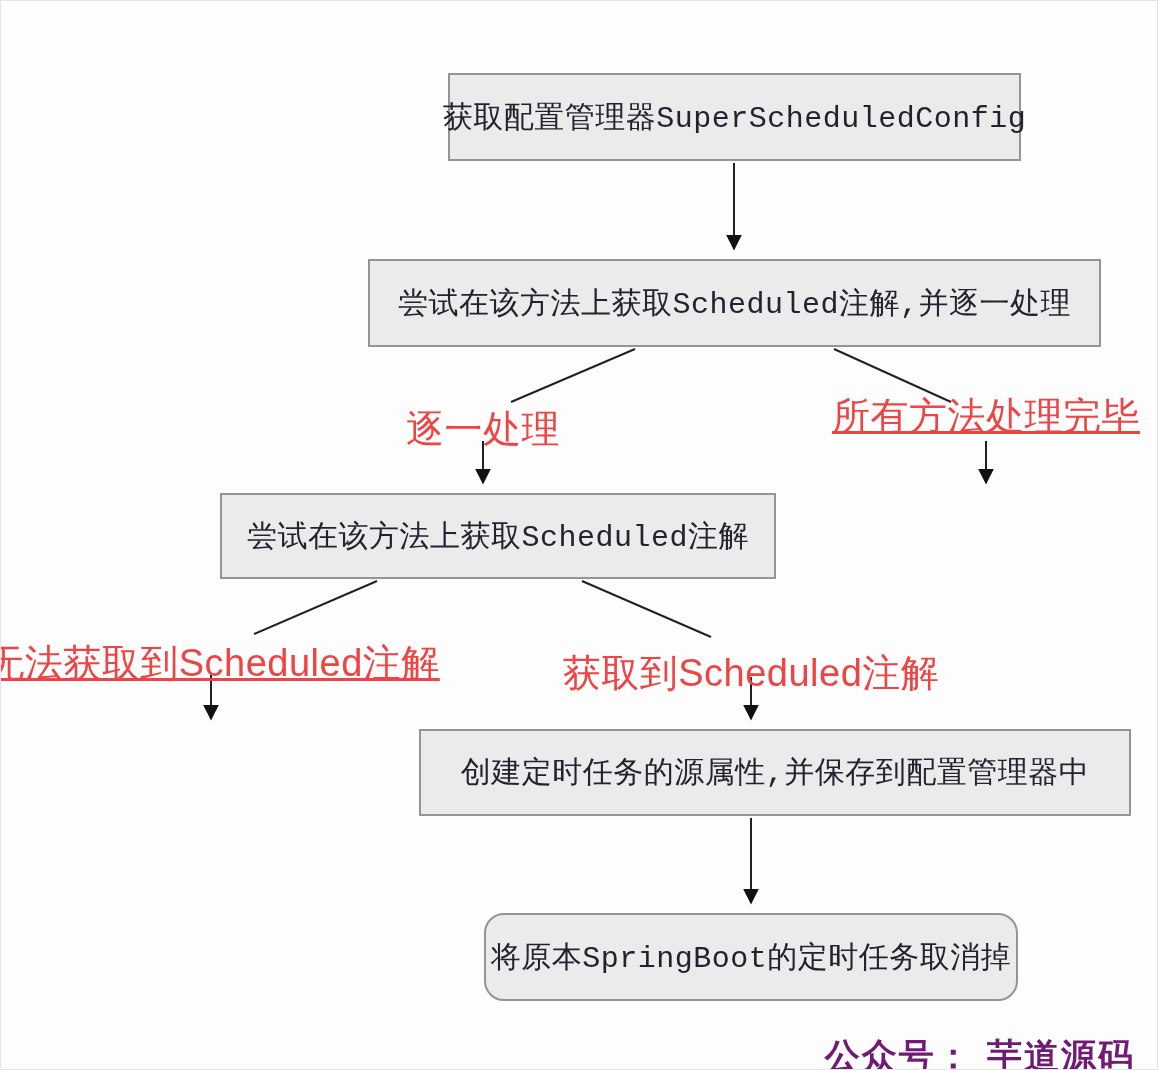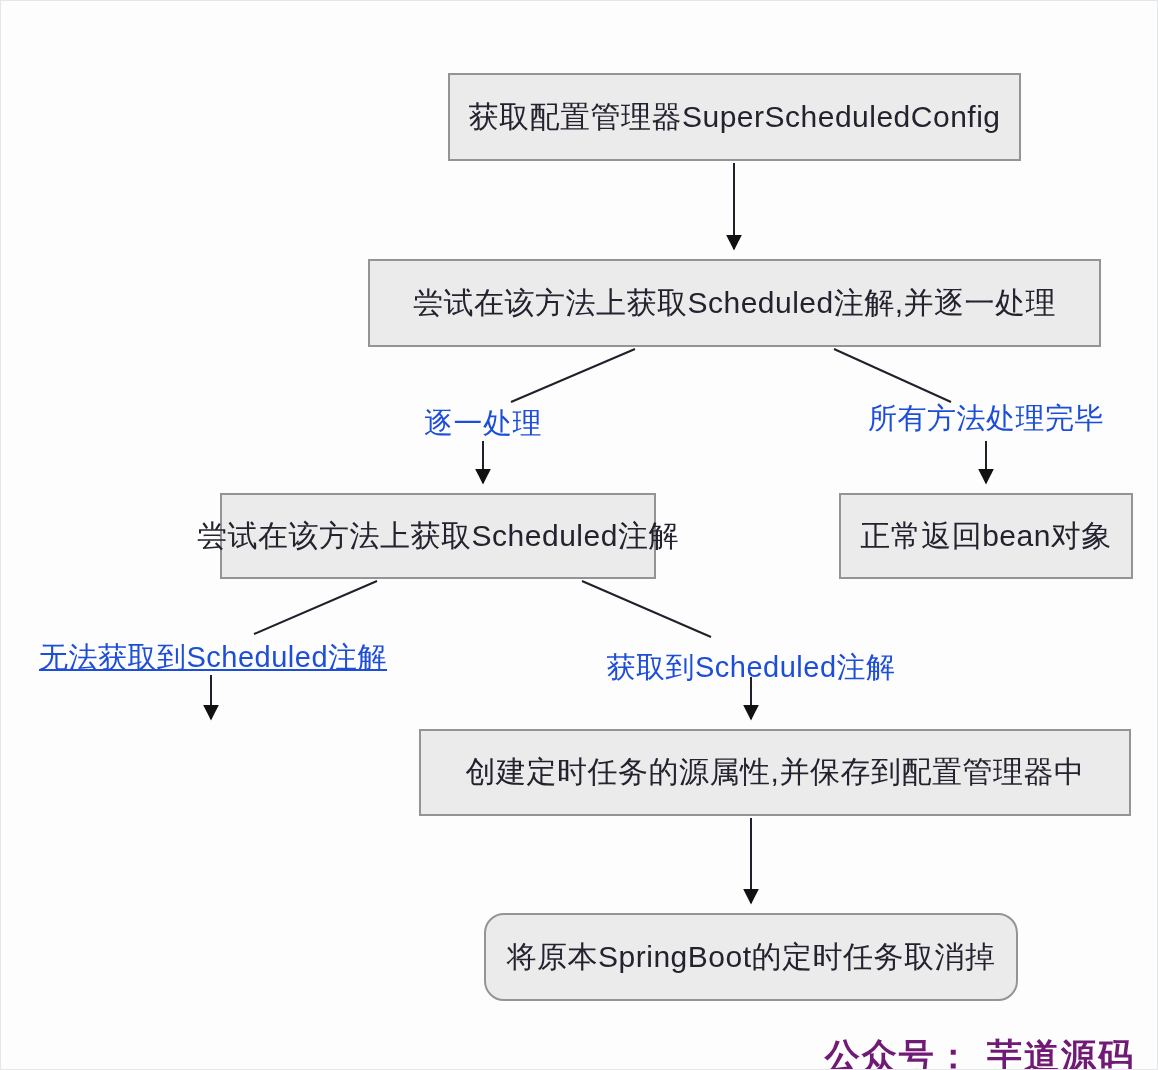--- a/index.html
+++ b/index.html
@@ -28,51 +28,52 @@
     background:#ebebeb;
     border:2px solid #949494;
     display:flex;
     align-items:center;
     justify-content:center;
     text-align:center;
     font-size:30px;
     color:#23222e;
     letter-spacing:0.5px;
     white-space:nowrap;
+    font-family:Liberation Mono, monospace;
   }
   .edge-label{
     position:absolute;
     transform:translateX(-50%);
-    font-size:29px;
-    color:#1d4ed8;
+    font-size:38px;
+    color:#ef4444;
     white-space:nowrap;
     letter-spacing:0.5px;
   }
   .watermark{
     position:absolute;
     right:22px;
     top:1006px;
     font-family:"DejaVu Serif","Liberation Serif",serif;
     font-weight:600;
     font-size:35px;
     color:#701a75;
     letter-spacing:2px;
     white-space:nowrap;
     margin-top:26px;
   }
   
   .n-get-config   {left:447px; top:72px;  width:573px; height:88px;}
   .n-get-methods  {left:367px; top:258px; width:733px; height:88px;}
-  .n-try-annot    {left:219px; top:492px; width:436px; height:86px;}
+  .n-try-annot    {left:219px; top:492px; width:556px; height:86px;}
   .n-return-bean  {left:838px; top:492px; width:294px; height:86px;}
   .n-skip-method  {left:98px;  top:728px; width:224px; height:87px;}
   .n-create-task  {left:418px; top:728px; width:712px; height:87px;}
   .n-cancel-task  {left:483px; top:912px; width:534px; height:88px;border-radius:20px;}
   .l-one-by-one   {left:482px; top:403px;}
-  .l-all-done     {left:985px; top:398px;}
+  .l-all-done     {left:985px; top:390px;text-decoration:underline;}
   .l-no-annot     {left:212px; top:637px;text-decoration:underline;}
   .l-got-annot    {left:750px; top:639px;margin-top:8px;}
 </style>
 </head>
 <body>
 
 <div class="canvas">
 
   <svg class="edges" viewBox="0 0 1158 1070" xmlns="http://www.w3.org/2000/svg">
     <defs>
@@ -105,21 +106,20 @@
   <div class="node n-get-config">获取配置管理器SuperScheduledConfig</div>
 
   <div class="node n-get-methods">尝试在该方法上获取Scheduled注解,并逐一处理</div>
 
   <div class="edge-label l-one-by-one">逐一处理</div>
 
   <div class="edge-label l-all-done">所有方法处理完毕</div>
 
   <div class="node n-try-annot">尝试在该方法上获取Scheduled注解</div>
 
-  <div class="node n-return-bean">正常返回bean对象</div>
 
   <div class="edge-label l-no-annot">无法获取到Scheduled注解</div>
 
   <div class="edge-label l-got-annot">获取到Scheduled注解</div>
 
 
   <div class="node n-create-task">创建定时任务的源属性,并保存到配置管理器中</div>
 
   <div class="node n-cancel-task">将原本SpringBoot的定时任务取消掉</div>
 

